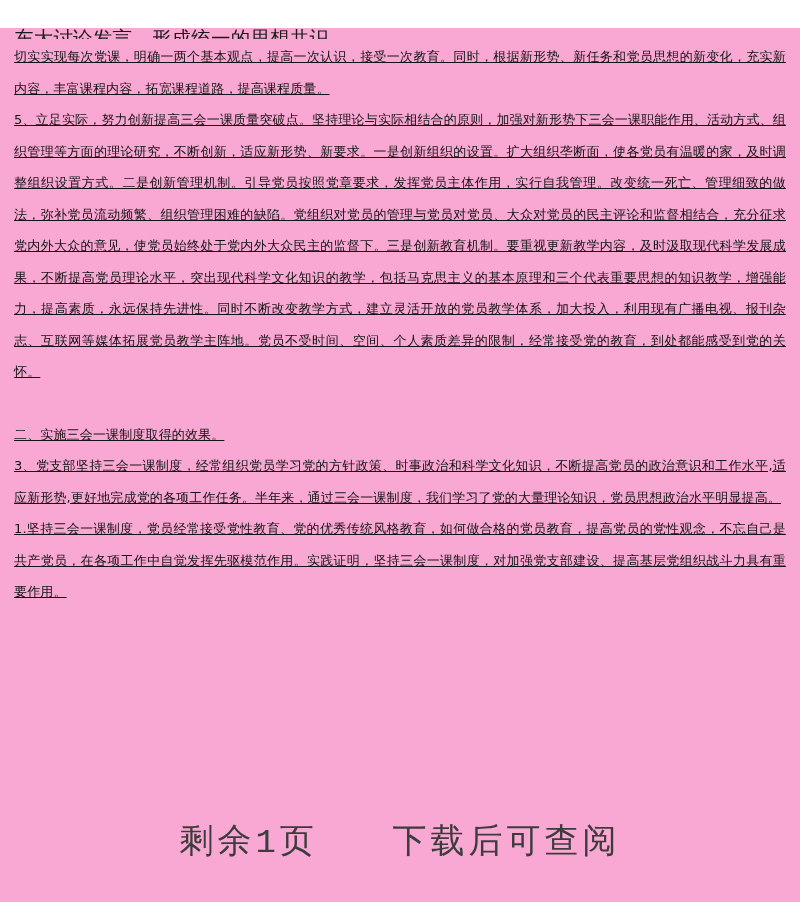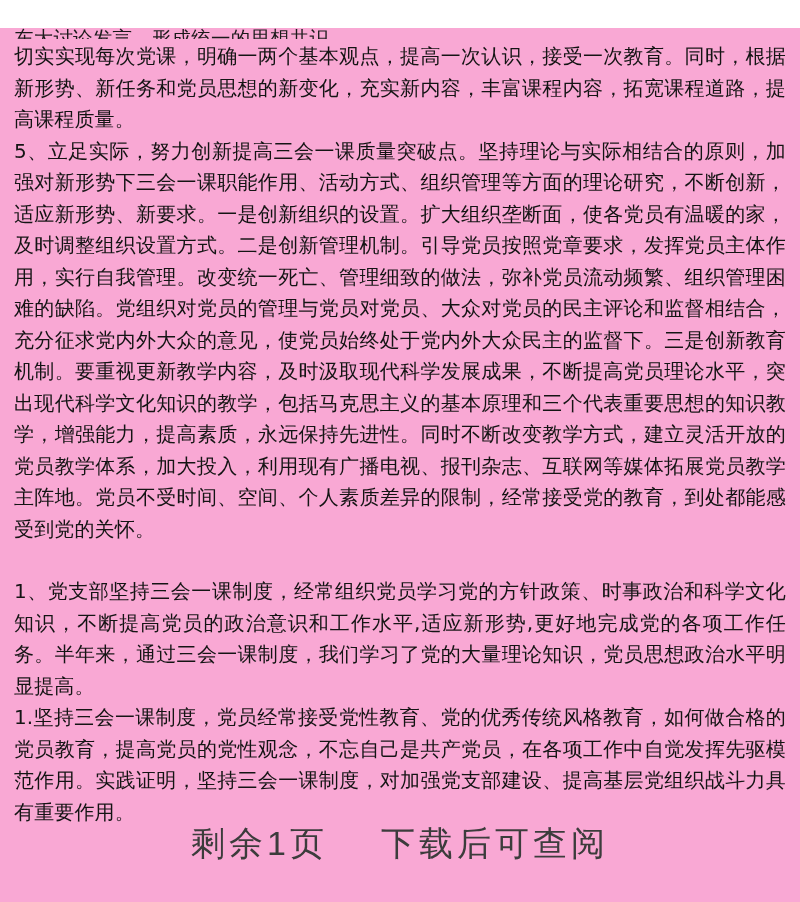--- a/index.html
+++ b/index.html
@@ -35,62 +35,64 @@
     line-height: 21px;
     height: 11px;
     overflow: hidden;
     color: #1a1a1a;
     letter-spacing: 0.2px;
     white-space: nowrap;
     margin-bottom: 2px;
   }
   p.para {
     margin: 0;
-    font-size: 20px;
+    font-size: 13px;
     line-height: 31.5px;
     text-align: justify;
     text-justify: inter-ideograph;
     color: #141414;
     letter-spacing: 0.15px;
+    text-decoration: underline;
   }
   .gap {
     height: 31px;
   }
   .watermark {
     position: absolute;
     left: 0;
     top: 795px;
     width: 800px;
     text-align: center;
     font-size: 34px;
     line-height: 40px;
     color: #3c3c3c;
     letter-spacing: 4px;
-    font-family: Liberation Sans, sans-serif;
+    font-family: Liberation Mono, monospace;
   }
   .watermark .wm-gap {
     display: inline-block;
     width: 26px;
   }
 </style>
 </head>
 <body>
 
 <div class="page">
 
   <div class="doc-body">
 
     <div class="clipped-line">东大讨论发言，形成统一的思想共识。</div>
 
     <p class="para">切实实现每次党课，明确一两个基本观点，提高一次认识，接受一次教育。同时，根据新形势、新任务和党员思想的新变化，充实新内容，丰富课程内容，拓宽课程道路，提高课程质量。</p>
     <p class="para">5、立足实际，努力创新提高三会一课质量突破点。坚持理论与实际相结合的原则，加强对新形势下三会一课职能作用、活动方式、组织管理等方面的理论研究，不断创新，适应新形势、新要求。一是创新组织的设置。扩大组织垄断面，使各党员有温暖的家，及时调整组织设置方式。二是创新管理机制。引导党员按照党章要求，发挥党员主体作用，实行自我管理。改变统一死亡、管理细致的做法，弥补党员流动频繁、组织管理困难的缺陷。党组织对党员的管理与党员对党员、大众对党员的民主评论和监督相结合，充分征求党内外大众的意见，使党员始终处于党内外大众民主的监督下。三是创新教育机制。要重视更新教学内容，及时汲取现代科学发展成果，不断提高党员理论水平，突出现代科学文化知识的教学，包括马克思主义的基本原理和三个代表重要思想的知识教学，增强能力，提高素质，永远保持先进性。同时不断改变教学方式，建立灵活开放的党员教学体系，加大投入，利用现有广播电视、报刊杂志、互联网等媒体拓展党员教学主阵地。党员不受时间、空间、个人素质差异的限制，经常接受党的教育，到处都能感受到党的关怀。</p>
 
     <div class="gap"></div>
 
-    <p class="para">1、党支部坚持三会一课制度，经常组织党员学习党的方针政策、时事政治和科学文化知识，不断提高党员的政治意识和工作水平,适应新形势,更好地完成党的各项工作任务。半年来，通过三会一课制度，我们学习了党的大量理论知识，党员思想政治水平明显提高。</p>
+    <p class="para">二、实施三会一课制度取得的效果。</p>
+    <p class="para">3、党支部坚持三会一课制度，经常组织党员学习党的方针政策、时事政治和科学文化知识，不断提高党员的政治意识和工作水平,适应新形势,更好地完成党的各项工作任务。半年来，通过三会一课制度，我们学习了党的大量理论知识，党员思想政治水平明显提高。</p>
     <p class="para">1.坚持三会一课制度，党员经常接受党性教育、党的优秀传统风格教育，如何做合格的党员教育，提高党员的党性观念，不忘自己是共产党员，在各项工作中自觉发挥先驱模范作用。实践证明，坚持三会一课制度，对加强党支部建设、提高基层党组织战斗力具有重要作用。</p>
 
   </div>
 
   <div class="watermark">
     <span>剩余1页</span>
     <span class="wm-gap"></span>
     <span>下载后可查阅</span>
   </div>
 

